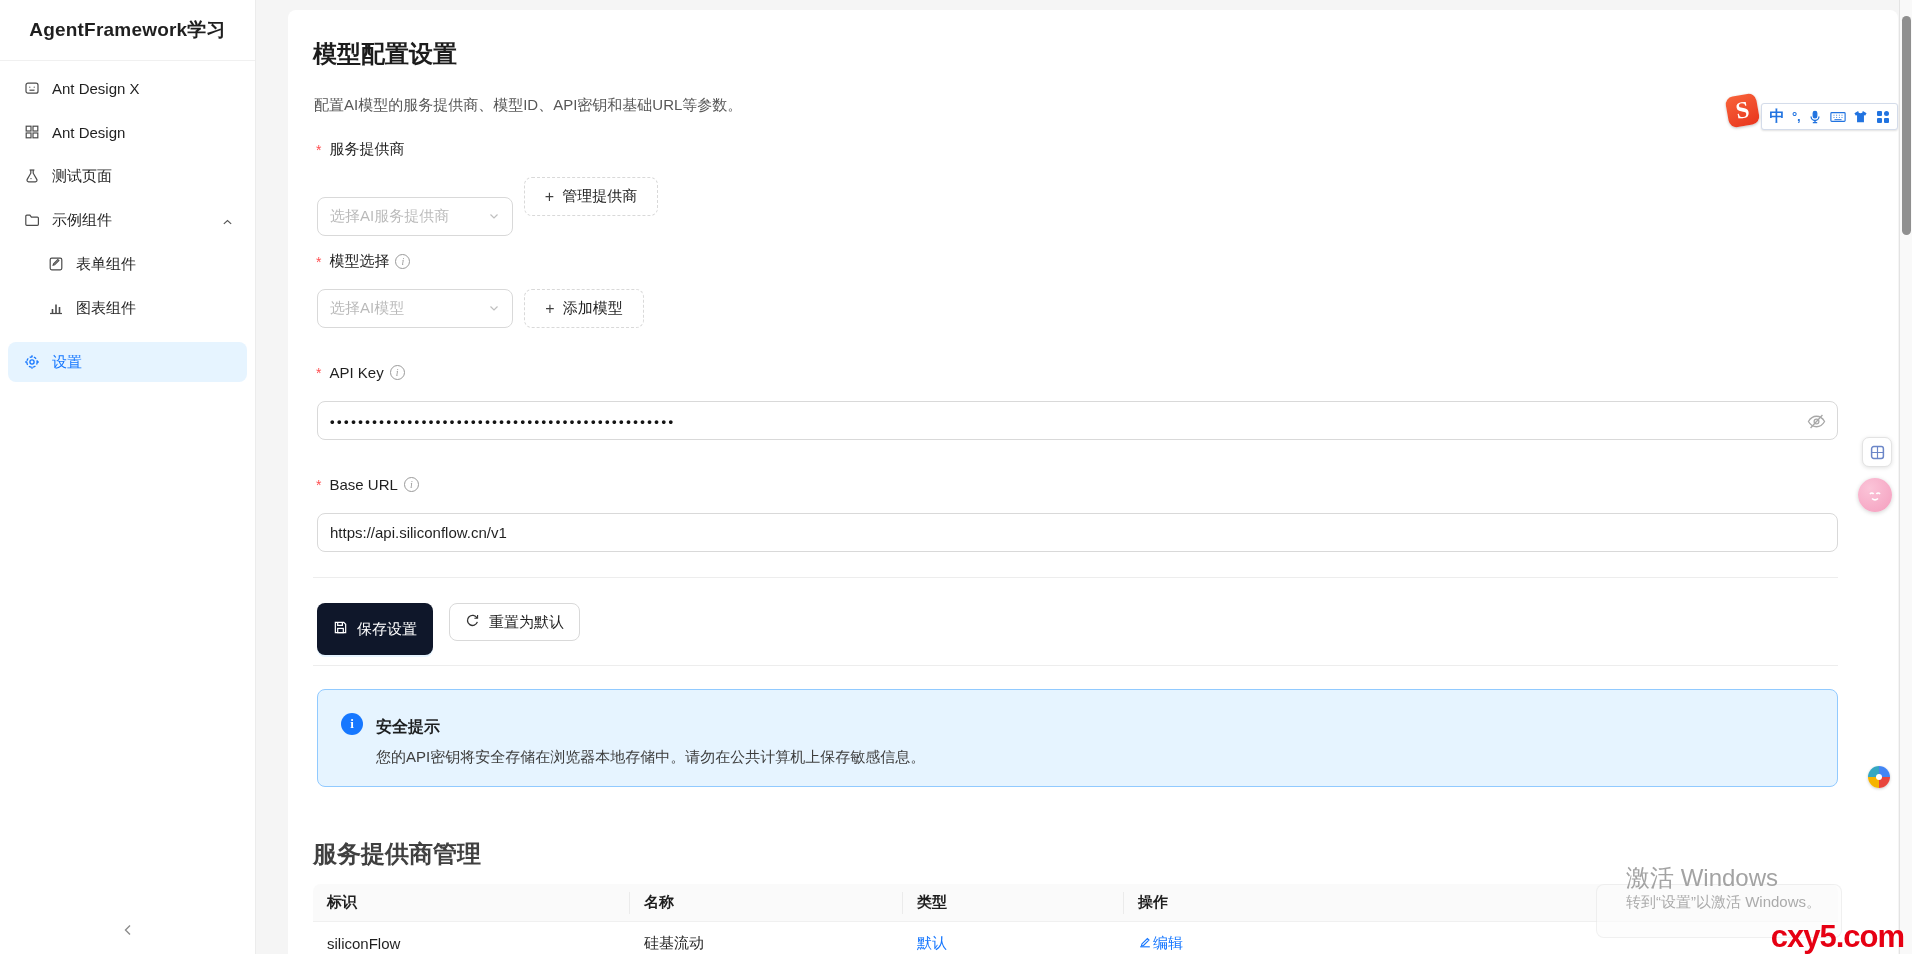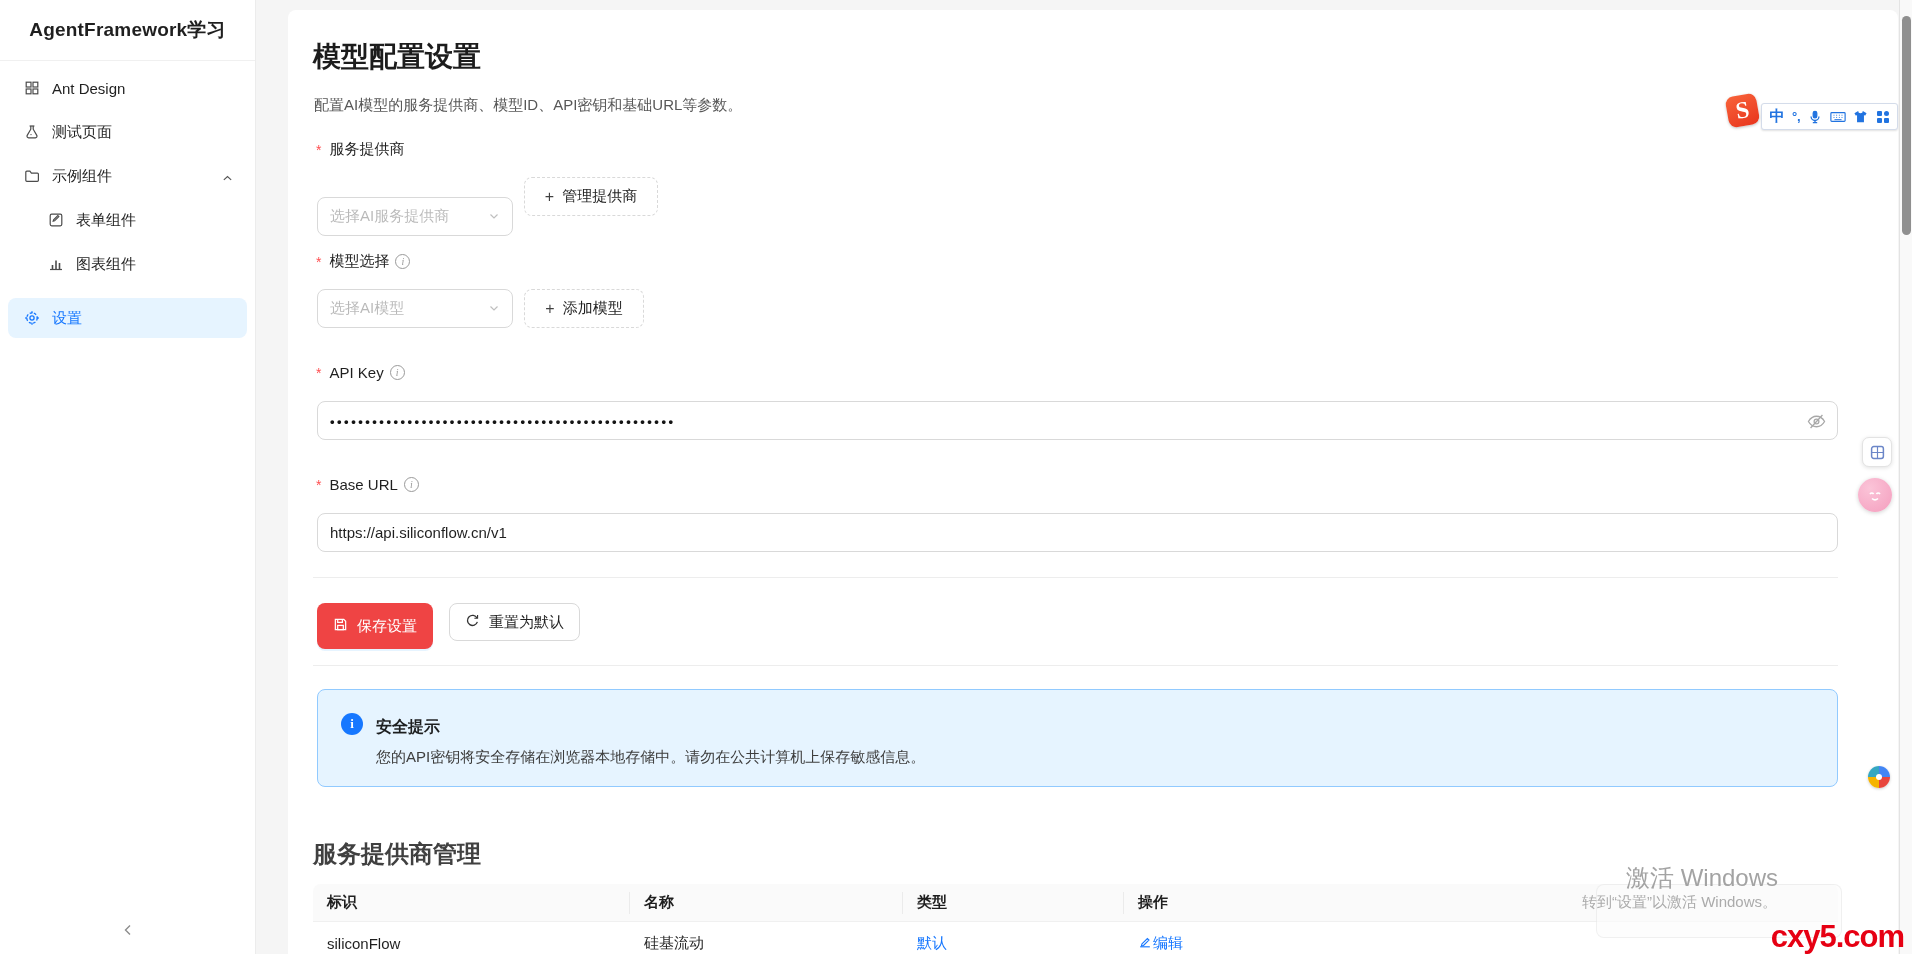--- a/index.html
+++ b/index.html
@@ -15,40 +15,40 @@
   .menu-item.sub { padding-left:40px; }
   .menu-item.selected { background:#e6f4ff; color:#1677ff; margin-top:14px; }
   .menu-item .micon { width:16px; height:16px; flex:0 0 16px; display:inline-flex; }
   .menu-item svg { stroke:#4b4b4b; }
   .menu-item.selected svg { stroke:#1677ff; }
   .submenu-arrow { position:absolute; right:14px; top:14px; }
   .collapse-trigger { position:absolute; left:0; bottom:8px; width:256px; height:32px; display:flex; align-items:center; justify-content:center; color:#8c8c8c; font-size:18px; cursor:pointer; }
 
   
   .card { position:absolute; left:288px; top:10px; width:1610px; height:944px; background:#fff; border-radius:8px 8px 0 0; }
-  .page-title { position:absolute; left:25px; top:28px; font-size:28px; font-weight:bold; color:#1c1c1c; }
+  .page-title { position:absolute; left:25px; top:28px; font-size:24px; font-weight:bold; color:#1c1c1c; }
   .page-subtitle { position:absolute; left:26px; top:86px; font-size:15px; color:#575757; }
 
   .form-label { position:absolute; font-size:15px; color:rgba(0,0,0,0.88); display:flex; align-items:center; gap:6px; }
   .req { color:#ff4d4f; margin-right:2px; font-size:14px; }
   .info-circle { width:15px; height:15px; border:1px solid #9a9a9a; border-radius:50%; color:#9a9a9a; font-size:10px; line-height:13px; text-align:center; font-family:"Liberation Serif", serif; font-style:italic; display:inline-block; }
 
   .select-box { position:absolute; left:29px; width:196px; height:39px; border:1px solid #d9d9d9; border-radius:8px; background:#fff; display:flex; align-items:center; justify-content:space-between; padding:0 12px; cursor:pointer; }
   .select-placeholder { color:rgba(0,0,0,0.28); font-size:15px; white-space:nowrap; }
   .btn { height:39px; border-radius:8px; background:#fff; border:1px solid #d9d9d9; display:inline-flex; align-items:center; justify-content:center; gap:8px; font-size:15px; color:rgba(0,0,0,0.88); cursor:pointer; }
   .btn.dashed { border-style:dashed; }
   .plus { font-size:16px; line-height:1; color:rgba(0,0,0,0.75); }
 
   .text-input { position:absolute; left:29px; width:1521px; height:39px; border:1px solid #d9d9d9; border-radius:8px; background:#fff; display:flex; align-items:center; padding:0 12px; font-size:15px; }
   .masked { font-size:13px; letter-spacing:2.5px; color:#141414; font-weight:bold; transform:translateY(1px); overflow:hidden; white-space:nowrap; }
   .eye-btn { position:absolute; right:11px; top:10px; width:19px; height:19px; cursor:pointer; }
 
   .divider { position:absolute; left:25px; width:1525px; height:1px; background:rgba(5,5,5,0.07); }
 
-  .btn-primary { position:absolute; height:46px; background:#ef4444; color:#fff; border:none; border-radius:8px; display:inline-flex; align-items:center; gap:9px; padding:0 16px; font-size:15px; cursor:pointer; box-shadow:0 2px 0 rgba(5,145,255,0.1); }
+  .btn-primary { position:absolute; height:52px; background:#0f172a; color:#fff; border:none; border-radius:8px; display:inline-flex; align-items:center; gap:9px; padding:0 16px; font-size:15px; cursor:pointer; box-shadow:0 2px 0 rgba(5,145,255,0.1); }
   .btn-default { position:absolute; height:38px; background:#fff; color:rgba(0,0,0,0.88); border:1px solid #d9d9d9; border-radius:8px; display:inline-flex; align-items:center; gap:9px; padding:0 15px; font-size:15px; cursor:pointer; }
 
   .alert { position:absolute; left:29px; top:679px; width:1521px; height:98px; background:#e6f4ff; border:1px solid #91caff; border-radius:8px; }
   .alert-icon { position:absolute; left:23px; top:23px; width:22px; height:22px; border-radius:50%; background:#1677ff; color:#fff; font-size:13px; font-weight:bold; text-align:center; line-height:22px; font-family:"Liberation Serif", serif; }
   .alert-title { position:absolute; left:58px; top:27px; font-size:16px; font-weight:600; color:rgba(0,0,0,0.88); }
   .alert-desc { position:absolute; left:58px; top:58px; font-size:15px; color:#3d3d3d; }
 
   .section-title { position:absolute; left:25px; top:828px; font-size:24px; font-weight:bold; color:#404040; }
   .table { position:absolute; left:25px; top:874px; width:1525px; }
   .thead { display:flex; height:38px; background:#fafafa; border-radius:8px 8px 0 0; border-bottom:1px solid #f0f0f0;justify-content:flex-end; }
@@ -68,32 +68,43 @@
   .scroll-track { position:absolute; left:1899px; top:0; width:13px; height:954px; background:#f9f9f9; border-left:1px solid #e3e3e3; }
   .scroll-thumb { position:absolute; left:2px; top:16px; width:9px; height:219px; background:#8f8f8f; border-radius:5px; cursor:pointer; }
 
   .float-grid { position:absolute; left:1862px; top:437px; width:30px; height:30px; background:#fff; border:1px solid #e3e3e3; border-radius:7px; box-shadow:0 1px 4px rgba(0,0,0,0.12); display:flex; align-items:center; justify-content:center; cursor:pointer; }
   .float-avatar { position:absolute; left:1858px; top:478px; width:34px; height:34px; border-radius:50%; background:radial-gradient(circle at 35% 30%, #fbc4d8, #f49ebe); box-shadow:0 1px 4px rgba(0,0,0,0.18); display:flex; align-items:center; justify-content:center; cursor:pointer; }
   .float-pinwheel { position:absolute; left:1868px; top:766px; width:22px; height:22px; border-radius:50%; background:conic-gradient(#4285f4 0 25%, #e8453c 25% 50%, #f5b400 50% 75%, #35a7c2 75% 100%); box-shadow:0 1px 3px rgba(0,0,0,0.2); cursor:pointer; }
   .float-pinwheel::after { content:""; position:absolute; left:8px; top:8px; width:6px; height:6px; border-radius:50%; background:#fff; }
 
   .wm-box { position:absolute; left:1596px; top:884px; width:246px; height:54px; background:rgba(252,252,252,0.65); border:1px solid rgba(0,0,0,0.05); border-radius:8px; }
   .wm1 { position:absolute; left:1626px; top:862px; font-size:24px; color:#a3a3a3; }
-  .wm2 { position:absolute; left:1582px; top:893px; font-size:15px; color:#ababab; }
+  .wm2 { position:absolute; left:1626px; top:893px; font-size:15px; color:#ababab; }
   .site-badge { position:absolute; right:8px; top:919px; font-size:31px; font-weight:800; color:#e60013; letter-spacing:-1px; font-family:"Liberation Sans", sans-serif; }
 </style>
 </head>
 <body>
 
 <div id="app">
 
   <aside class="sidebar">
     <div class="sidebar-title">AgentFramework学习</div>
     <nav class="menu">
 
+      <div class="menu-item">
+        <span class="micon">
+          <svg width="16" height="16" viewBox="0 0 16 16" fill="none" stroke-width="1.2">
+              <rect x="2" y="3.2" width="12" height="10" rx="2"></rect>
+              <circle cx="5.8" cy="7.2" r="0.6" fill="#4b4b4b" stroke="none"></circle>
+              <circle cx="10.2" cy="7.2" r="0.6" fill="#4b4b4b" stroke="none"></circle>
+              <path d="M5.5 10.2h5"></path>
+            </svg>
+        </span>
+        <span>Ant Design X</span>
+      </div>
 
       <div class="menu-item">
         <span class="micon">
           <svg width="16" height="16" viewBox="0 0 16 16" fill="none" stroke-width="1.2">
               <rect x="2.2" y="2.2" width="4.8" height="4.8"></rect>
               <rect x="9" y="2.2" width="4.8" height="4.8"></rect>
               <rect x="2.2" y="9" width="4.8" height="4.8"></rect>
               <rect x="9" y="9" width="4.8" height="4.8"></rect>
             </svg>
         </span>

